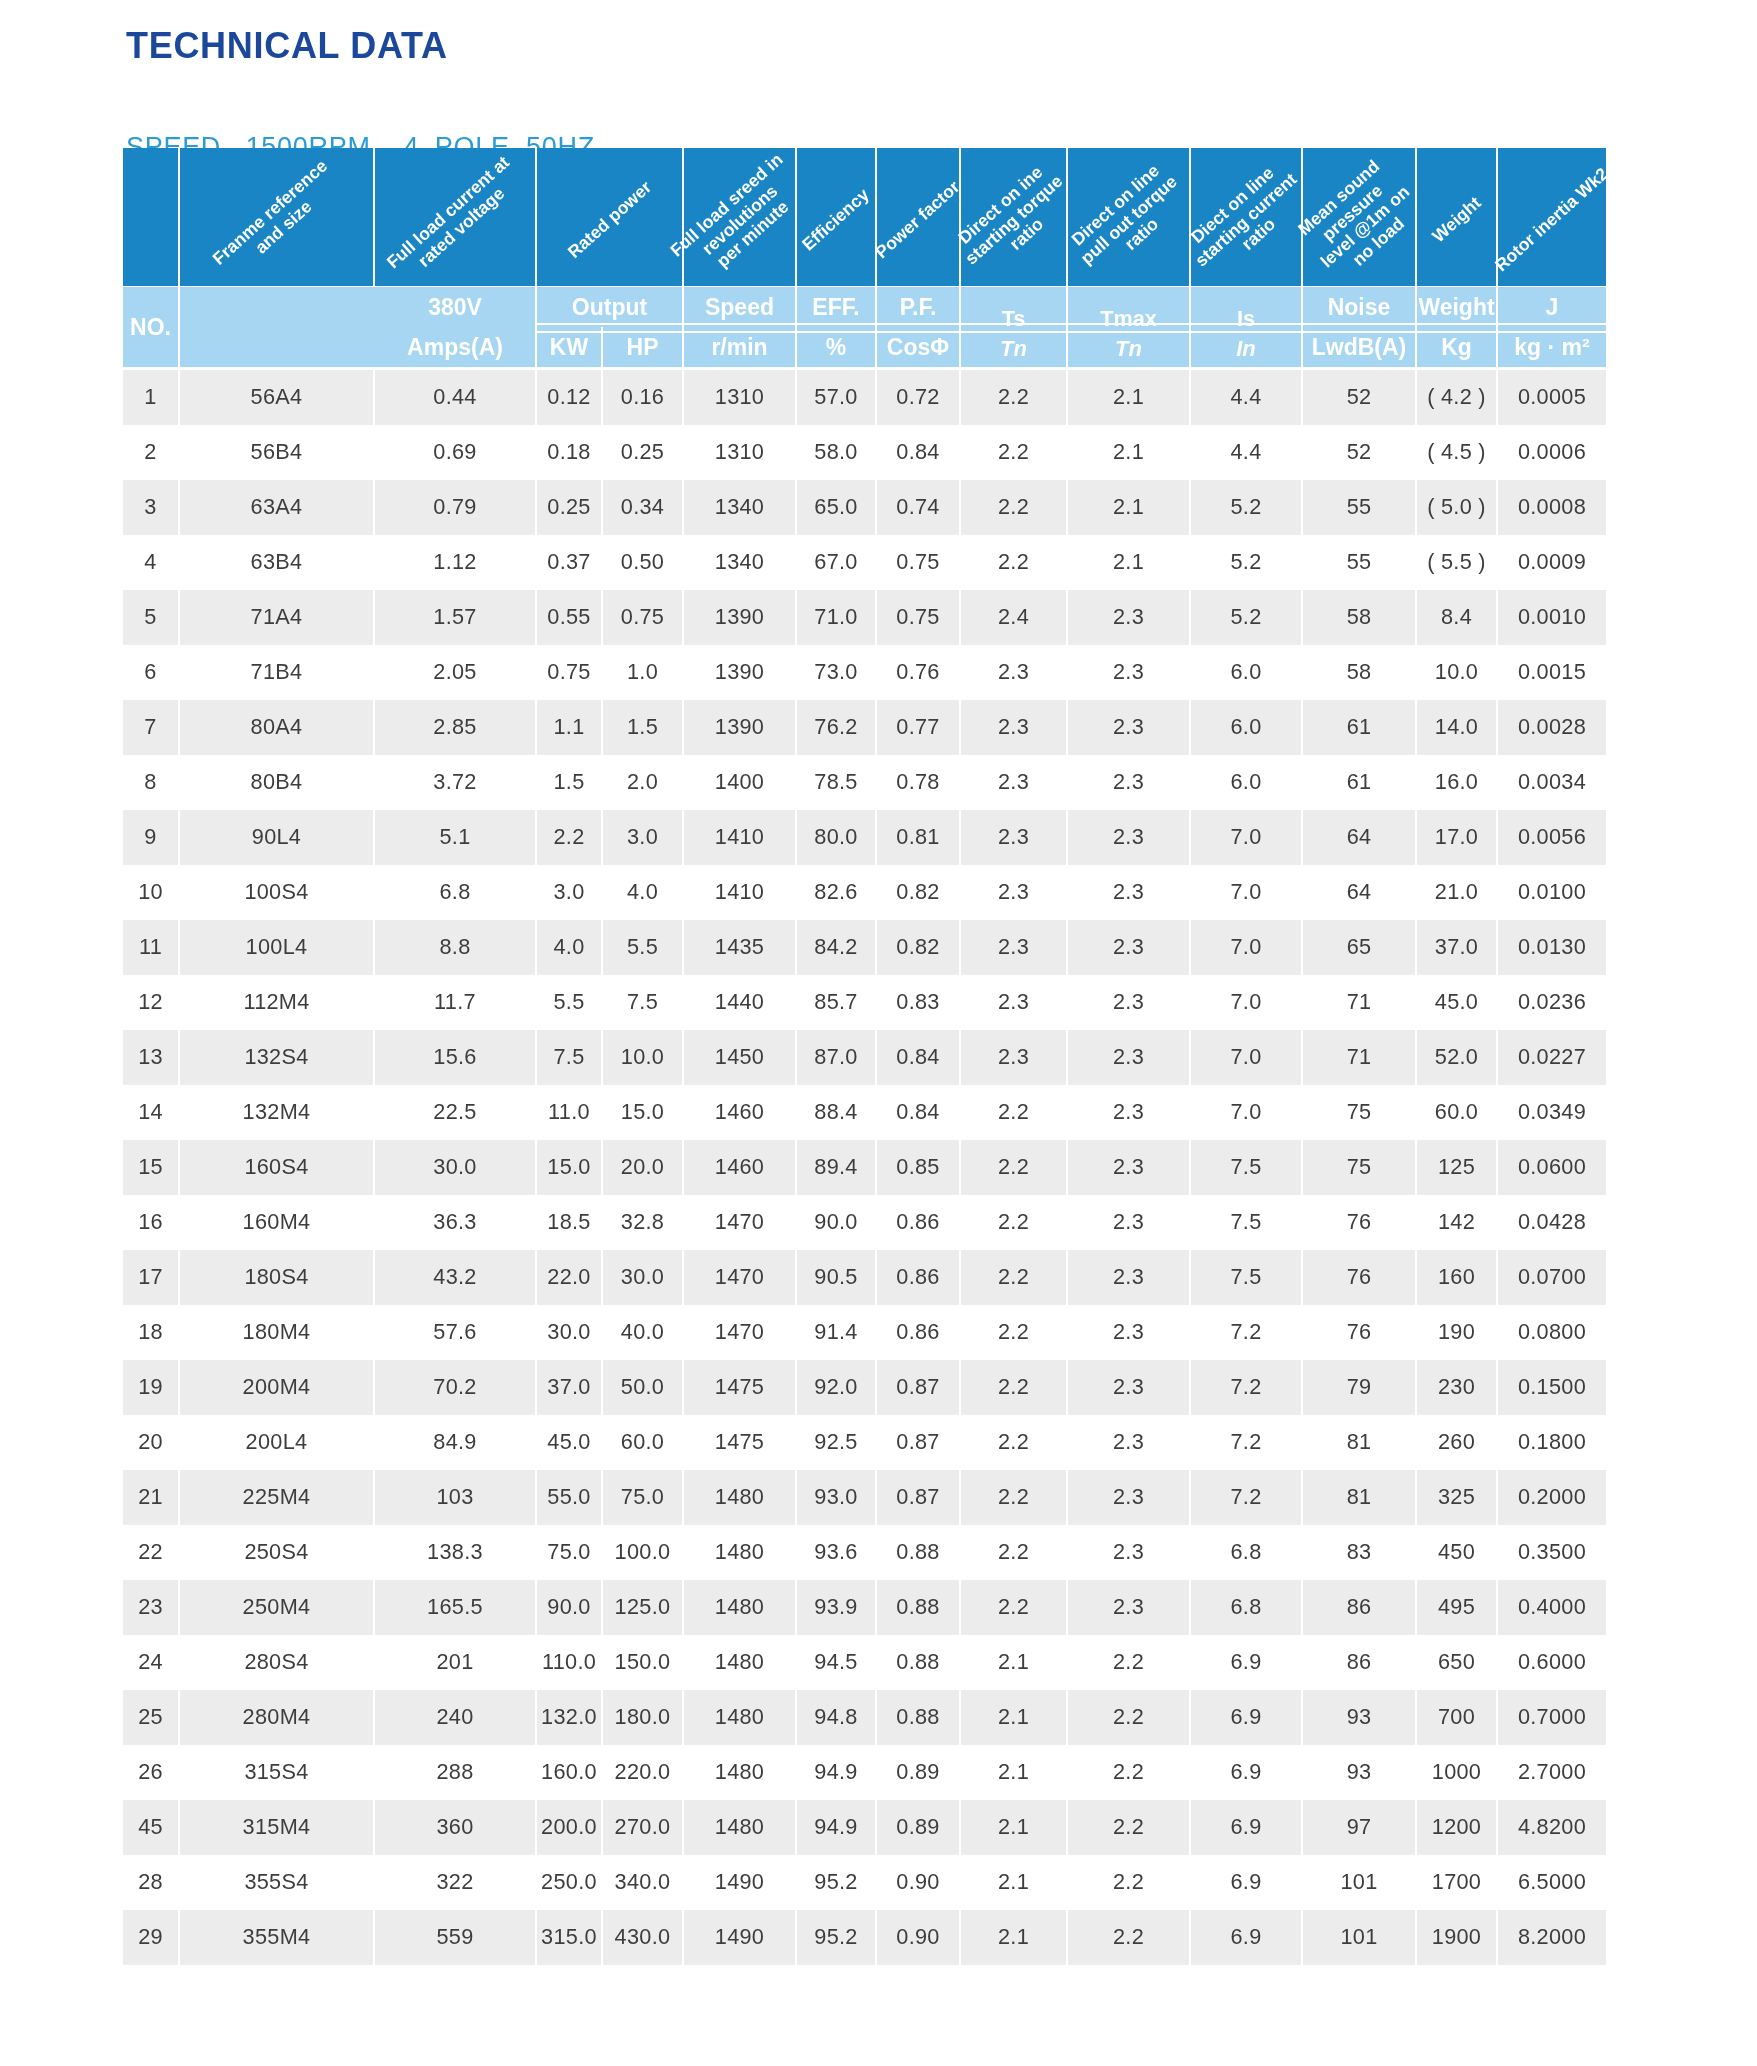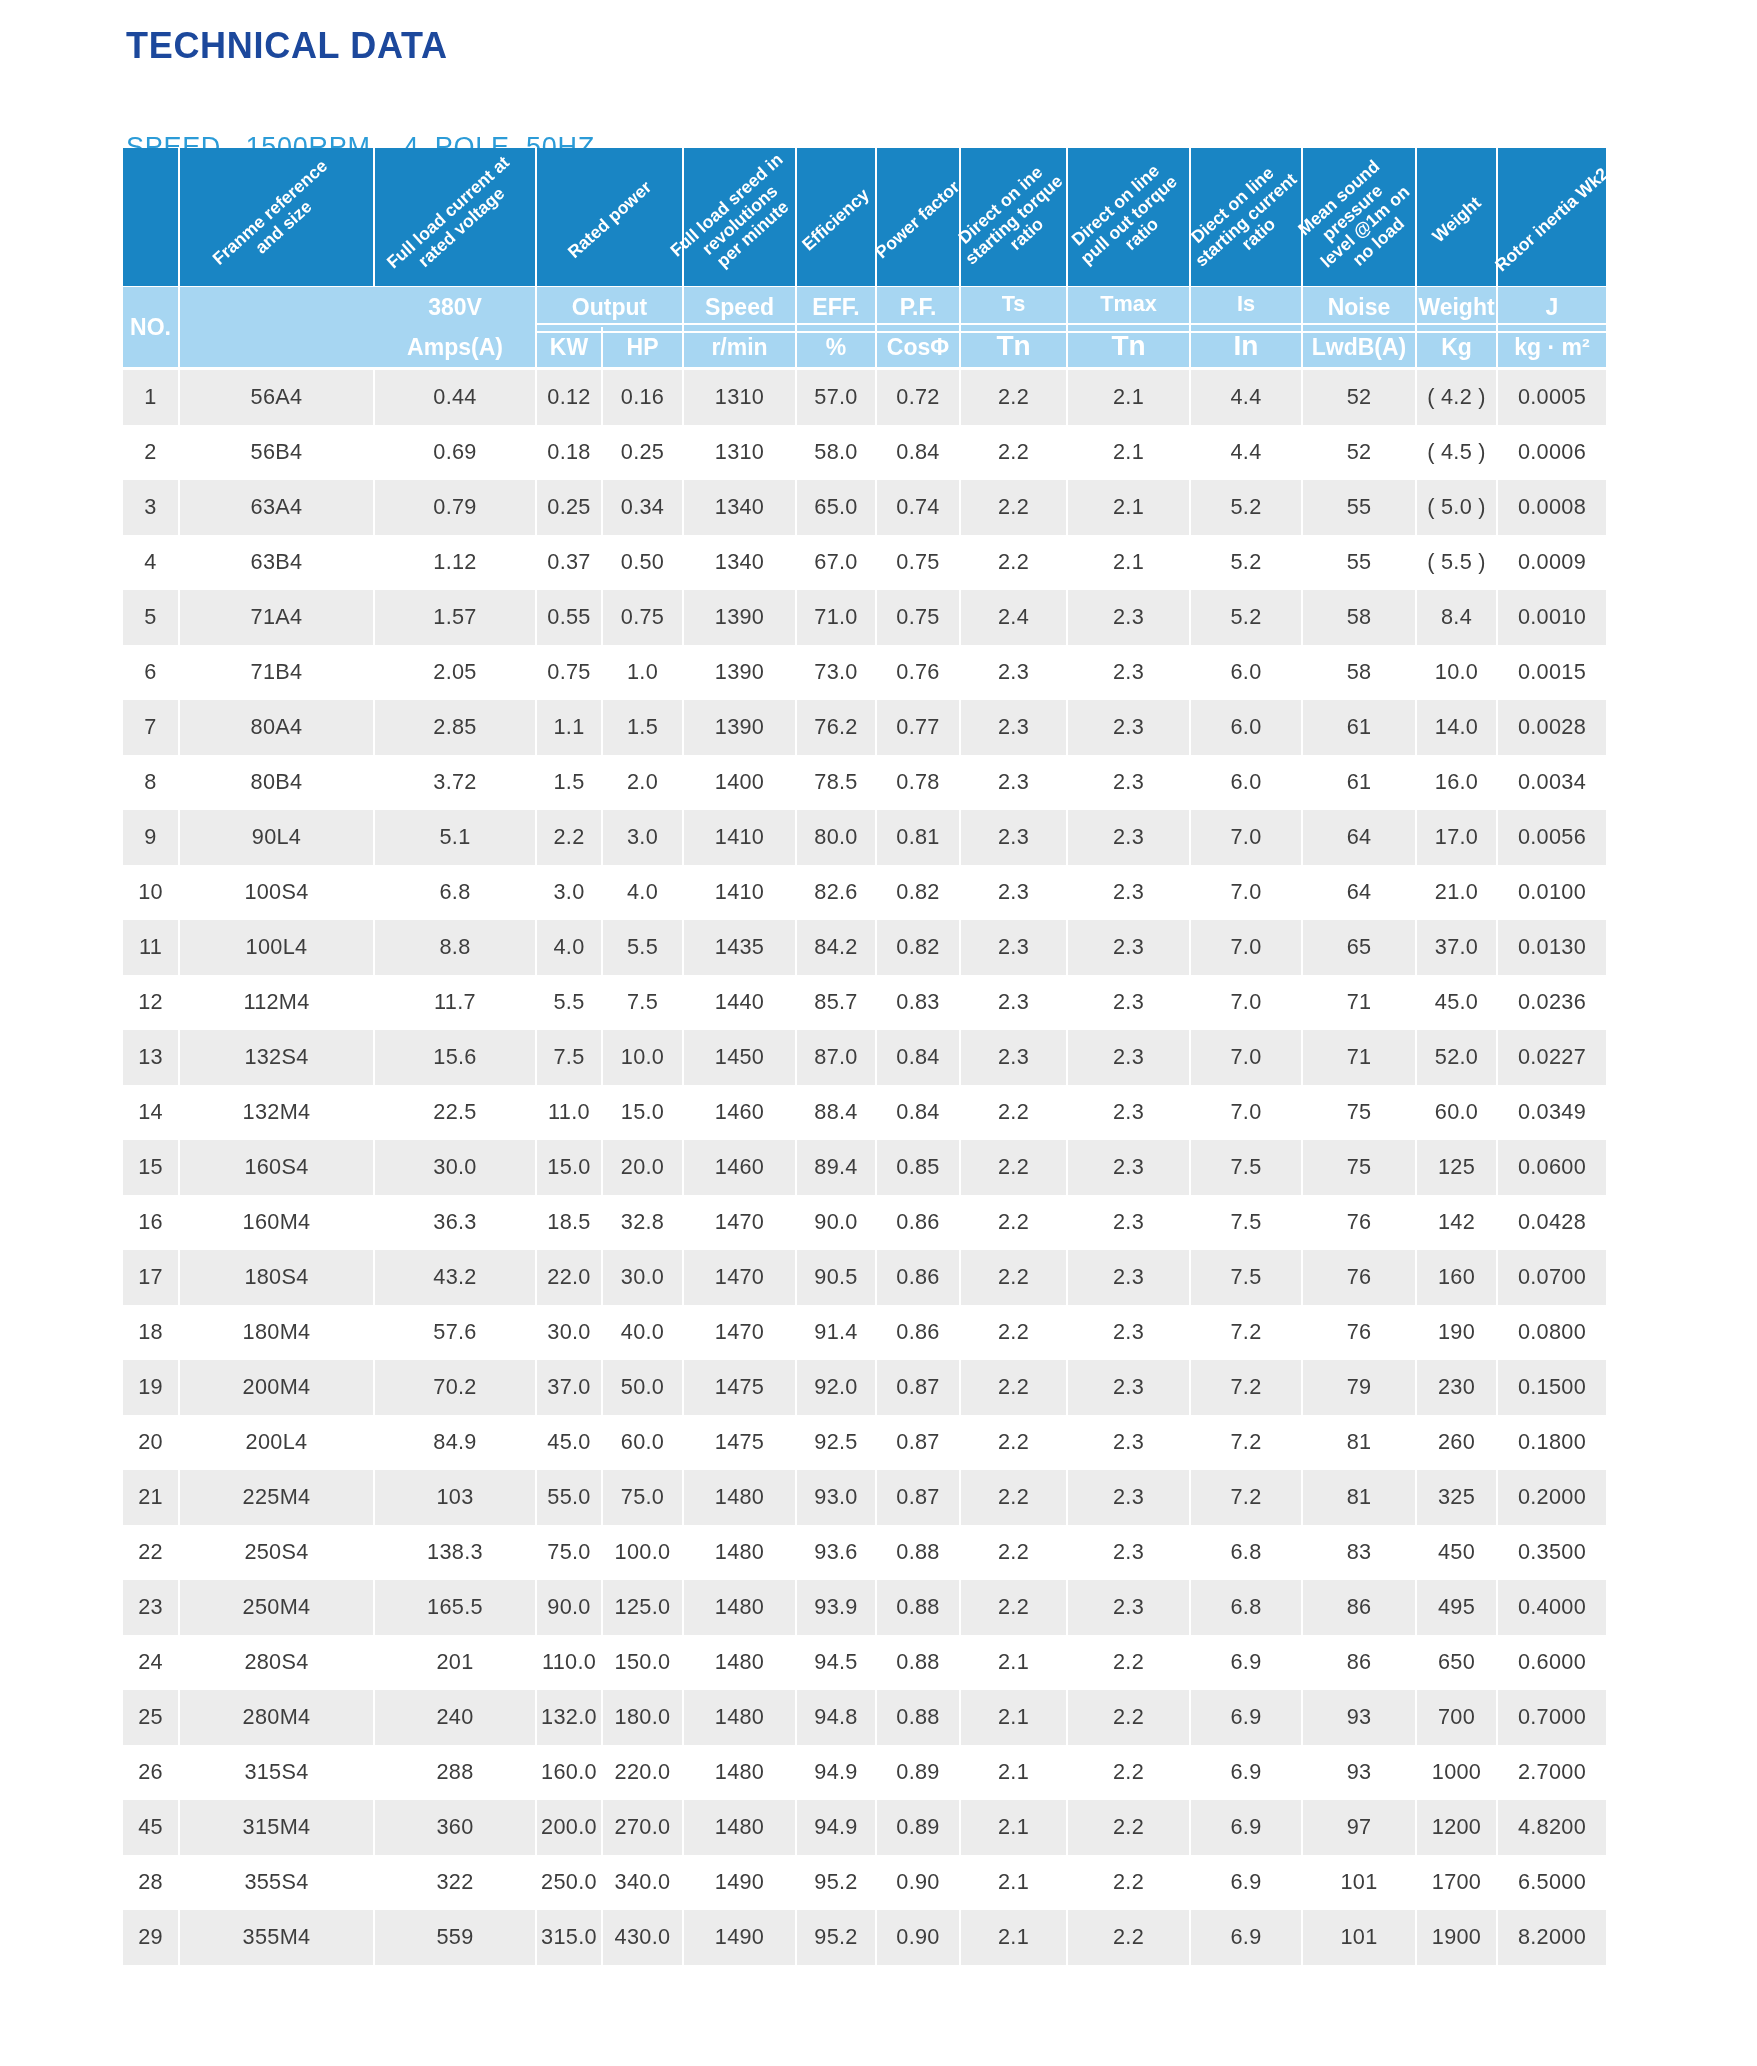--- a/index.html
+++ b/index.html
@@ -24,22 +24,22 @@
 
   
   .sub-head{position:relative;display:grid;
       grid-template-columns:57px 195px 162px 66px 81px 113px 80px 84px 107px 123px 112px 114px 81px 108px;
       grid-template-rows:40px 41px;
       height:80px;background:#a7d6f2;border-top:1.4px solid #ffffff;}
   .sh{display:flex;align-items:center;justify-content:center;
       color:#ffffff;font-weight:bold;font-size:23px;border-right:2.1px solid #ffffff;}
   .sh.lastcol{border-right:none;}
   .sh.span2r{grid-row:1 / span 2;}
-  .sh.raise{align-items:flex-start;padding-top:4px;font-size:21.7px;}
-  .sh.lower{align-items:flex-end;padding-bottom:5.6px;font-size:28px;}
+  .sh.raise{align-items:flex-start;padding-top:19px;font-size:21.7px;}
+  .sh.lower{align-items:flex-end;padding-bottom:5.6px;font-size:22px;font-style:italic;}
   .sub-head .dline{position:absolute;left:414px;right:0;top:36px;height:6.3px;
       border-top:2.1px solid #ffffff;border-bottom:2.1px solid #ffffff;pointer-events:none;}
 
   
   .tbody{margin-top:2.8px;}
   .trow{display:grid;
       grid-template-columns:57px 195px 162px 66px 81px 113px 80px 84px 107px 123px 112px 114px 81px 108px;
       height:55px;}
   .trow.odd{background:#ececec;}
   .trow.even{background:#ffffff;}

